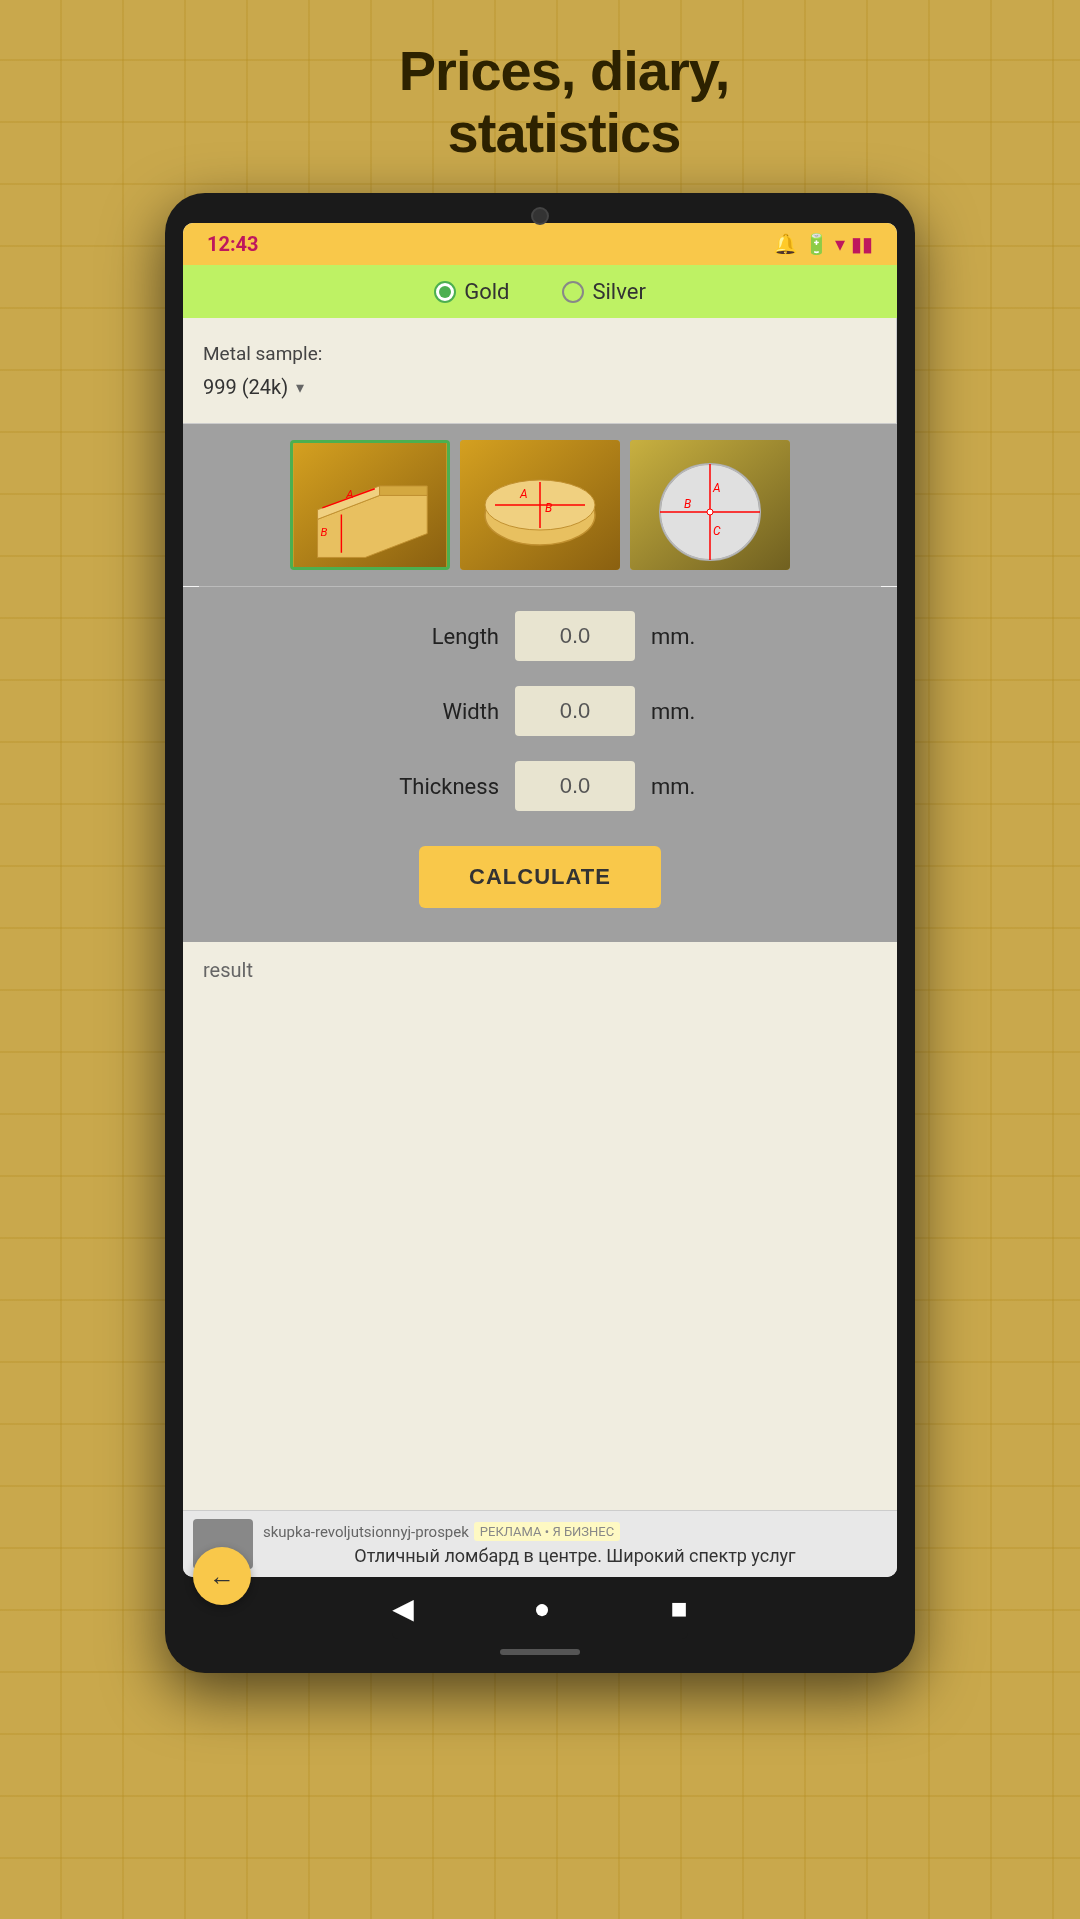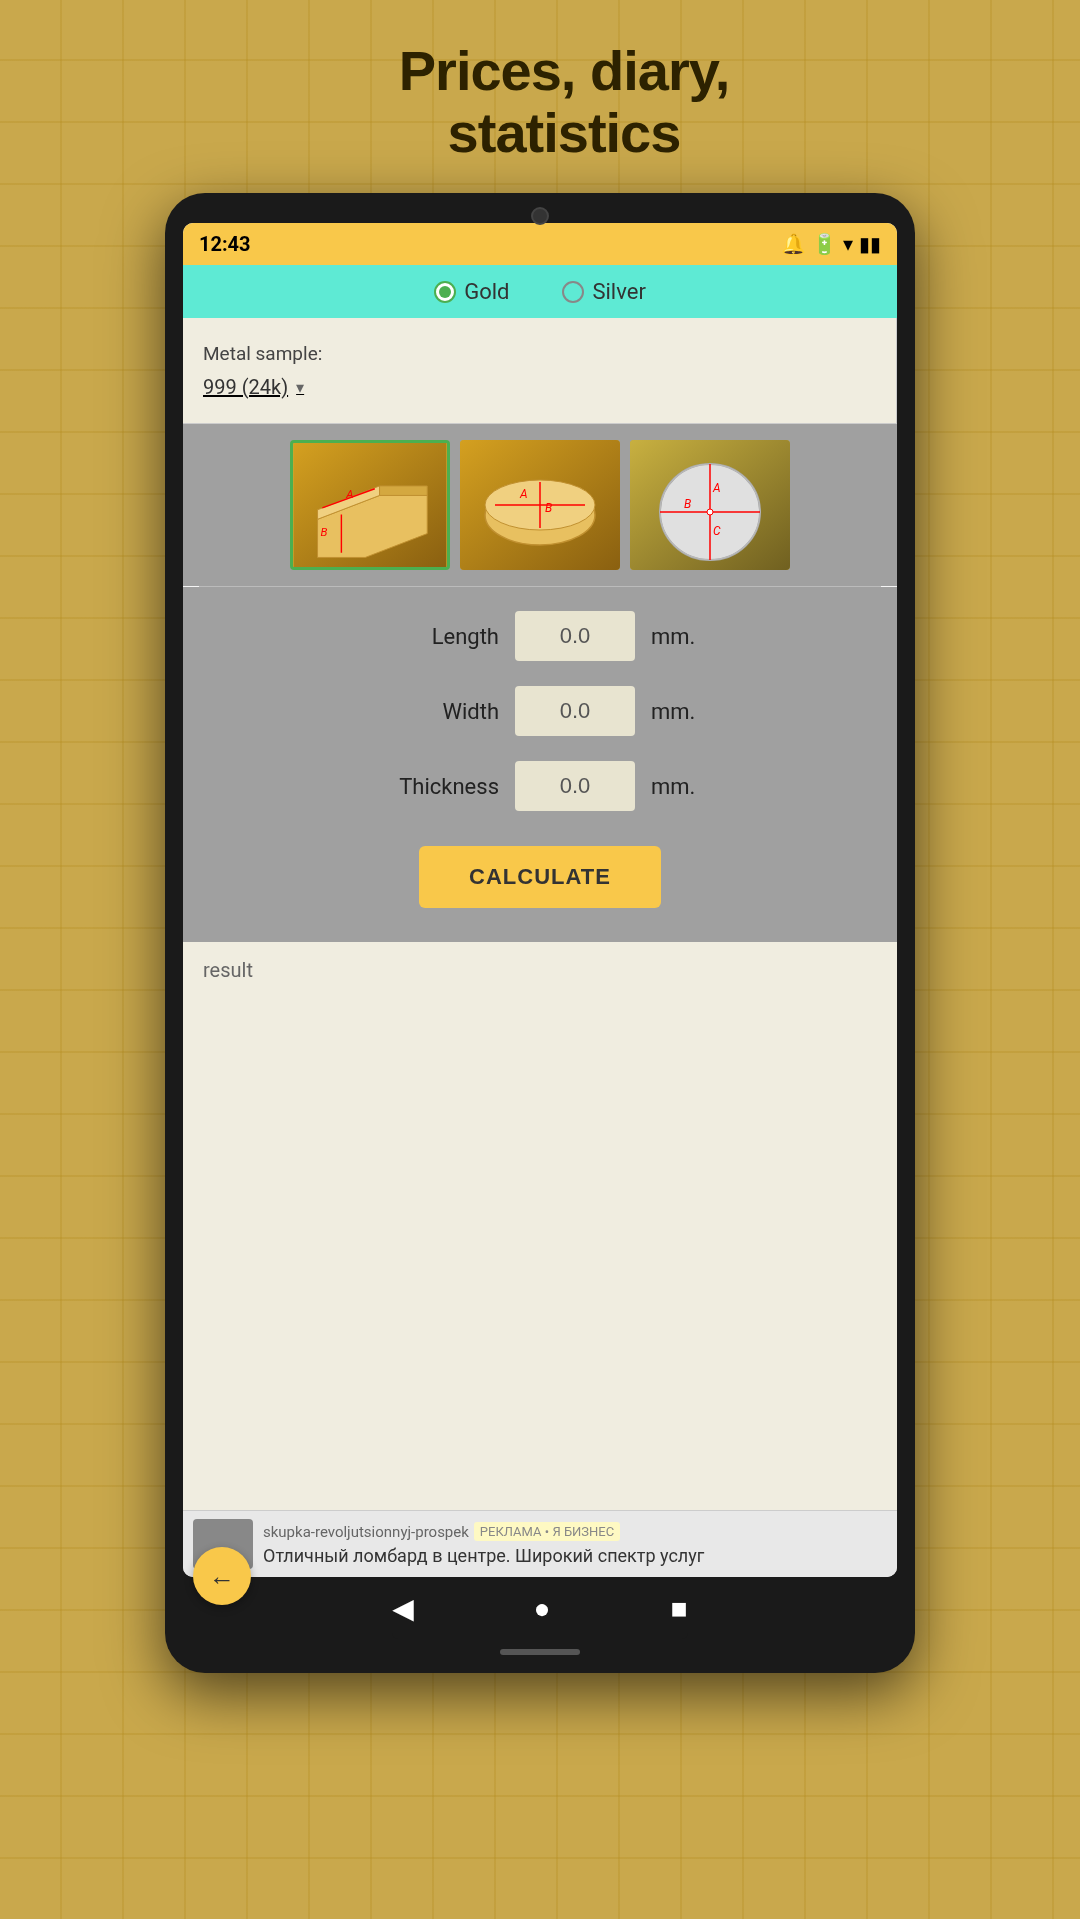--- a/index.html
+++ b/index.html
@@ -85,23 +85,23 @@
       flex-direction: column;
     }
 
     
     .status-bar {
       background: #f9c84a;
       height: 42px;
       display: flex;
       align-items: center;
       justify-content: space-between;
-      padding: 0 16px;
+      padding: 0 24px;
       font-size: 20px;
-      color: #000000;
+      color: #be185d;
       gap: 48px;
     }
 
     .status-time {
       font-weight: bold;
       font-size: 20px;
     }
 
     .status-icons {
       display: flex;
@@ -116,21 +116,21 @@
     }
 
     .app-title {
       font-size: 30px;
       font-weight: bold;
       color: #222;
     }
 
     
     .metal-selector {
-      background: #5eead4;
+      background: #bef264;
       padding: 14px;
       display: flex;
       justify-content: center;
       gap: 53px;
       align-items: center;
     }
 
     .radio-option {
       display: flex;
       align-items: center;
@@ -184,21 +184,20 @@
     .param-label {
       font-size: 19px;
       color: #444;
       margin-bottom: 10px;
     }
 
     .param-value-row {
       display: flex;
       align-items: center;
       gap: 8px;
-      text-decoration: underline;
     }
 
     .param-dropdown {
       font-size: 20px;
       color: #333;
       background: transparent;
       border: none;
       cursor: pointer;
     }
 
@@ -316,20 +315,21 @@
       color: #666;
     }
 
     .ad-bar {
       background: #e8e8e8;
       display: flex;
       align-items: center;
       padding: 8px 10px;
       gap: 10px;
       border-top: 1px solid #ccc;
+      text-align: center;
     }
 
     .ad-thumb {
       width: 60px;
       height: 50px;
       background: #888;
       border-radius: 4px;
       flex-shrink: 0;
     }
 

